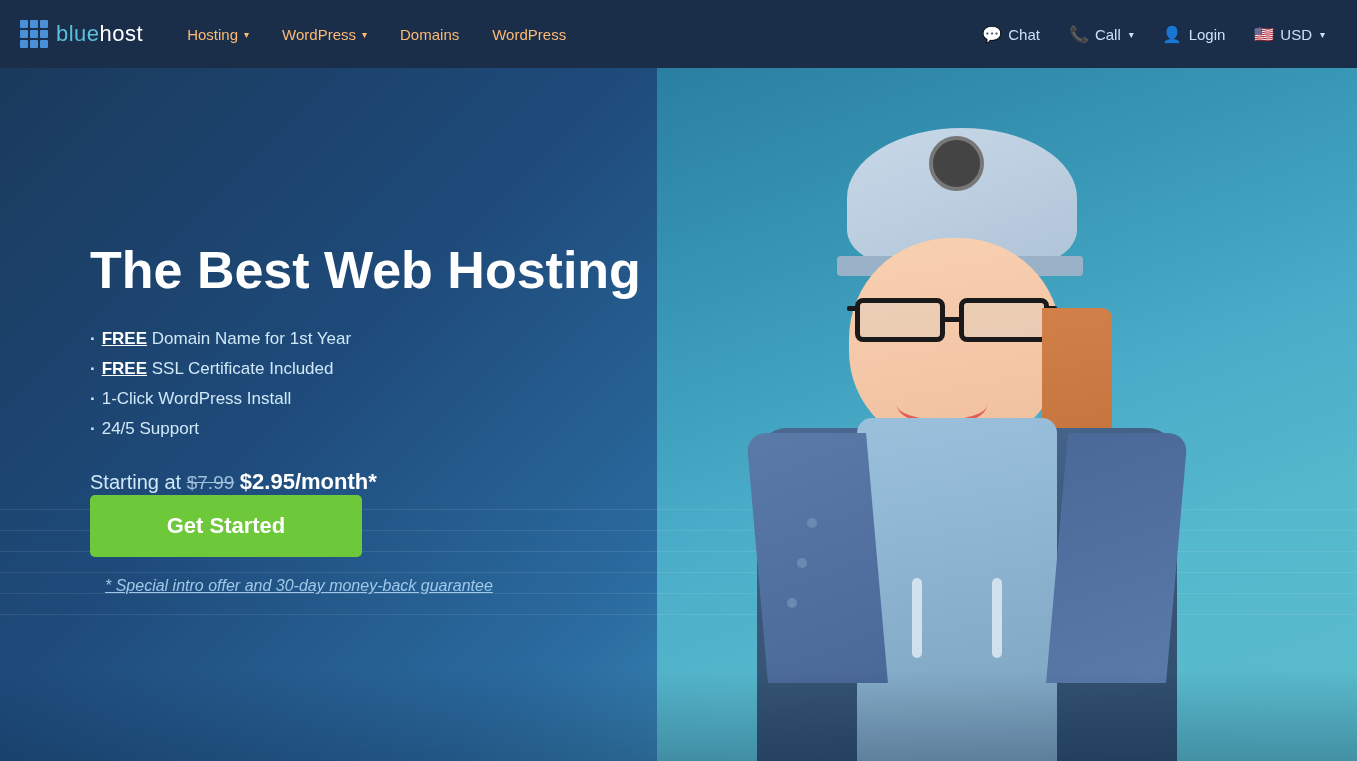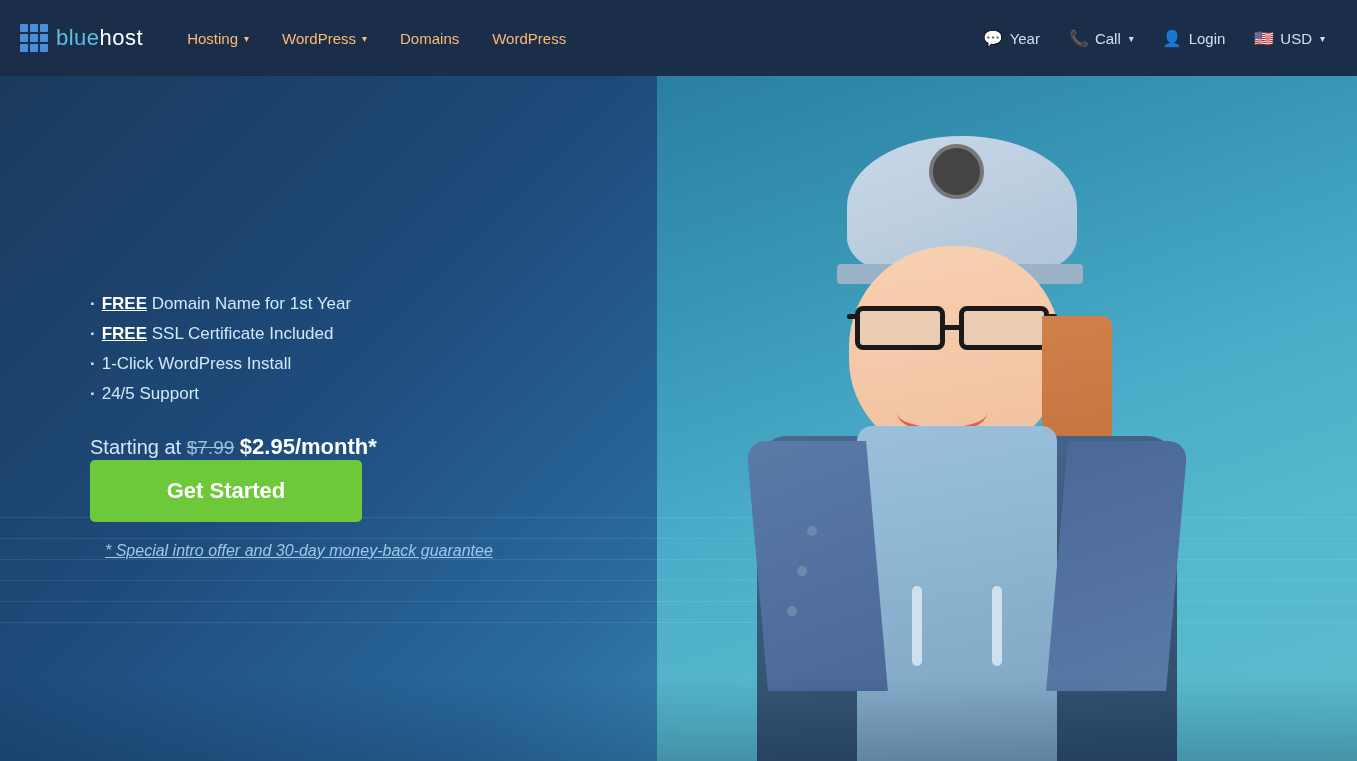--- a/index.html
+++ b/index.html
@@ -3,21 +3,21 @@
   <meta charset="utf-8">
   <style>
     * { margin: 0; padding: 0; box-sizing: border-box; }
     body { font-family: 'Segoe UI', Arial, sans-serif; width: 1357px; height: 761px; overflow: hidden; }
 
     
     .navbar {
       display: flex;
       align-items: center;
       background-color: #1a2e4a;
-      height: 76px;
+      height: 68px;
       padding: 0 20px;
       position: relative;
       z-index: 10;
     }
     .navbar-brand {
       display: flex;
       align-items: center;
       margin-right: 30px;
       text-decoration: none;
     }
@@ -272,21 +272,21 @@
       <span>Domains</span>
     </a>
     <a class="nav-item">
       <span>WordPress</span>
     </a>
   </div>
 
   <div class="nav-right">
     <div class="nav-right-item">
       <span class="icon">💬</span>
-      <span>Year</span>
+      <span>Chat</span>
     </div>
     <div class="nav-right-item">
       <span class="icon">📞</span>
       <span>Call</span>
       <span class="chevron">▾</span>
     </div>
     <div class="nav-right-item">
       <span class="icon">👤</span>
       <span>Login</span>
     </div>
@@ -409,20 +409,21 @@
 
     <div style="position:absolute; top:420px; left:110px; width:10px; height:10px; background:#6a8ab0; border-radius:50%;"></div>
     <div style="position:absolute; top:460px; left:100px; width:10px; height:10px; background:#6a8ab0; border-radius:50%;"></div>
     <div style="position:absolute; top:500px; left:90px; width:10px; height:10px; background:#6a8ab0; border-radius:50%;"></div>
 
     <div style="position:absolute; top:480px; left:215px; width:10px; height:80px; background:#d0e0ec; border-radius:5px;"></div>
     <div style="position:absolute; top:480px; left:295px; width:10px; height:80px; background:#d0e0ec; border-radius:5px;"></div>
   </div>
 
   <div class="hero-content">
+    <h1 class="hero-title">The Best Web Hosting</h1>
 
     <div class="hero-features">
       <div class="hero-feature">
         <span class="feature-dot">·</span>
         <span><span class="feature-free">FREE</span> Domain Name for 1st Year</span>
       </div>
       <div class="hero-feature">
         <span class="feature-dot">·</span>
         <span><span class="feature-free">FREE</span> SSL Certificate Included</span>
       </div>

